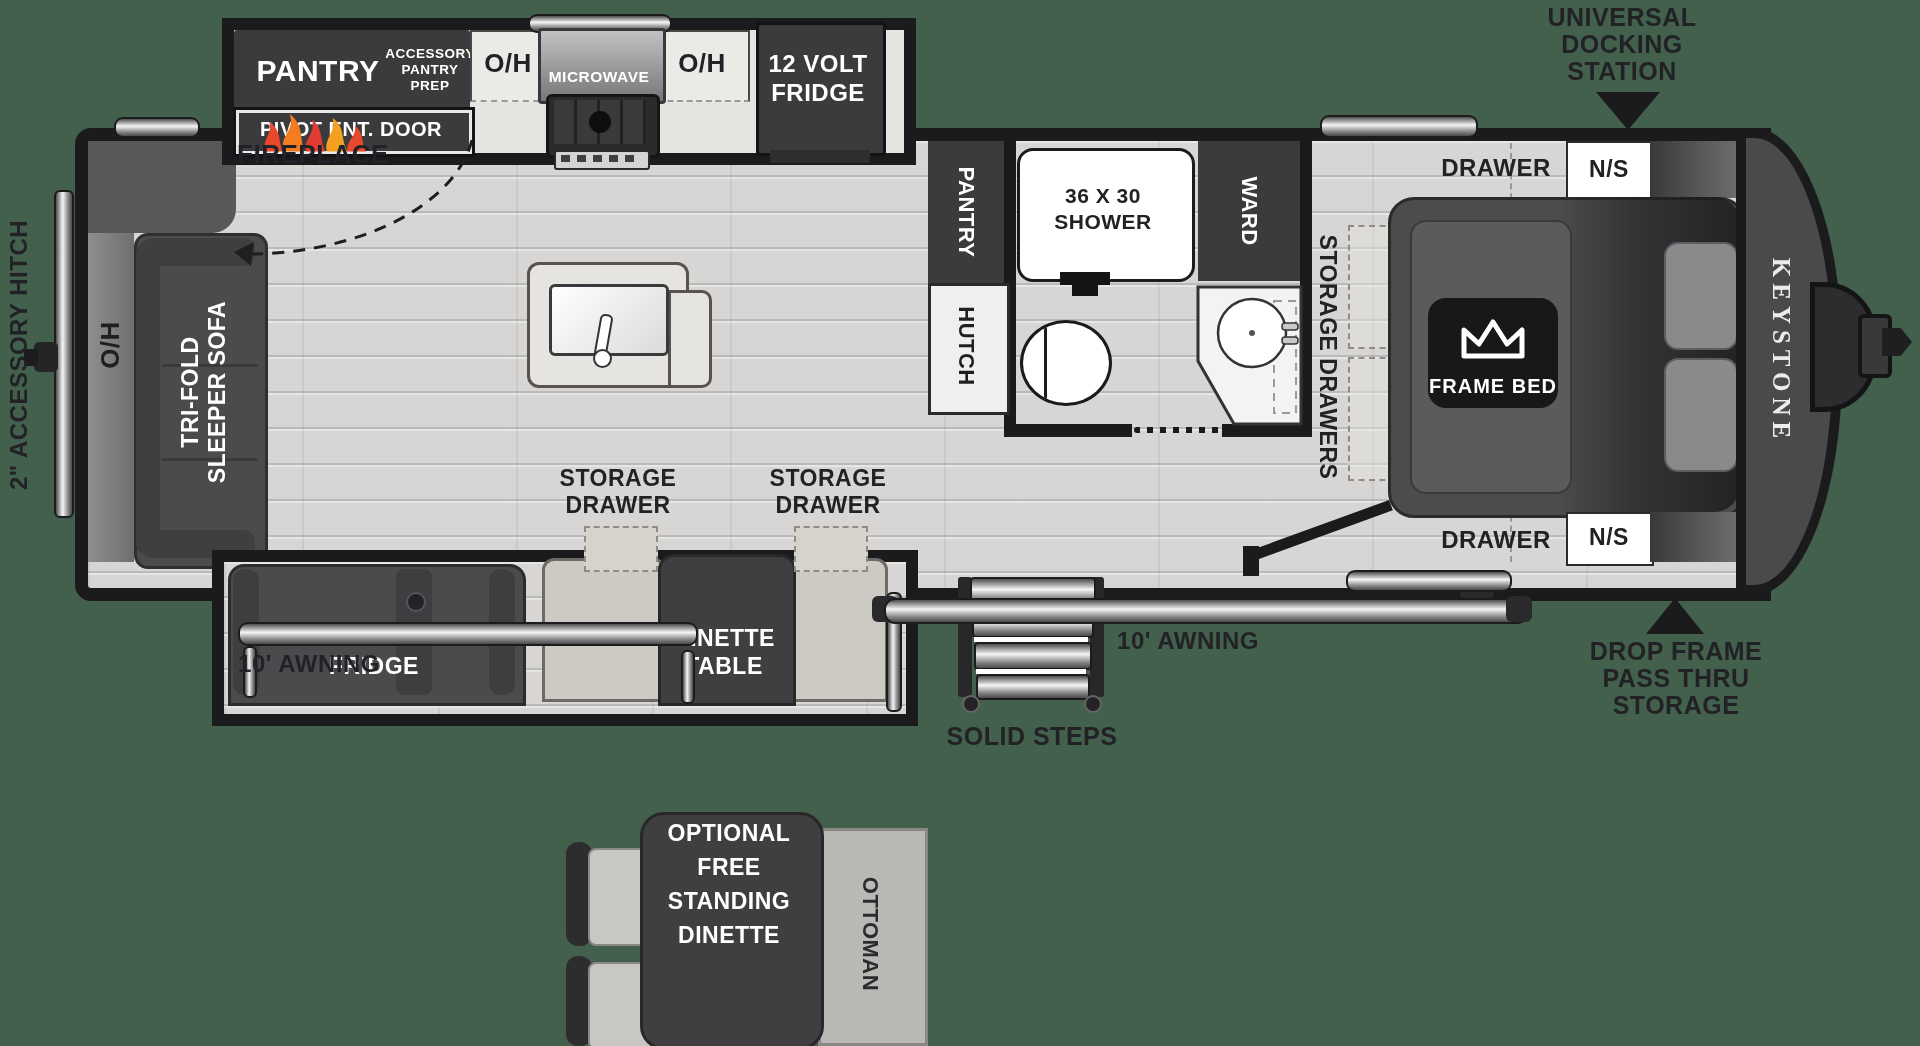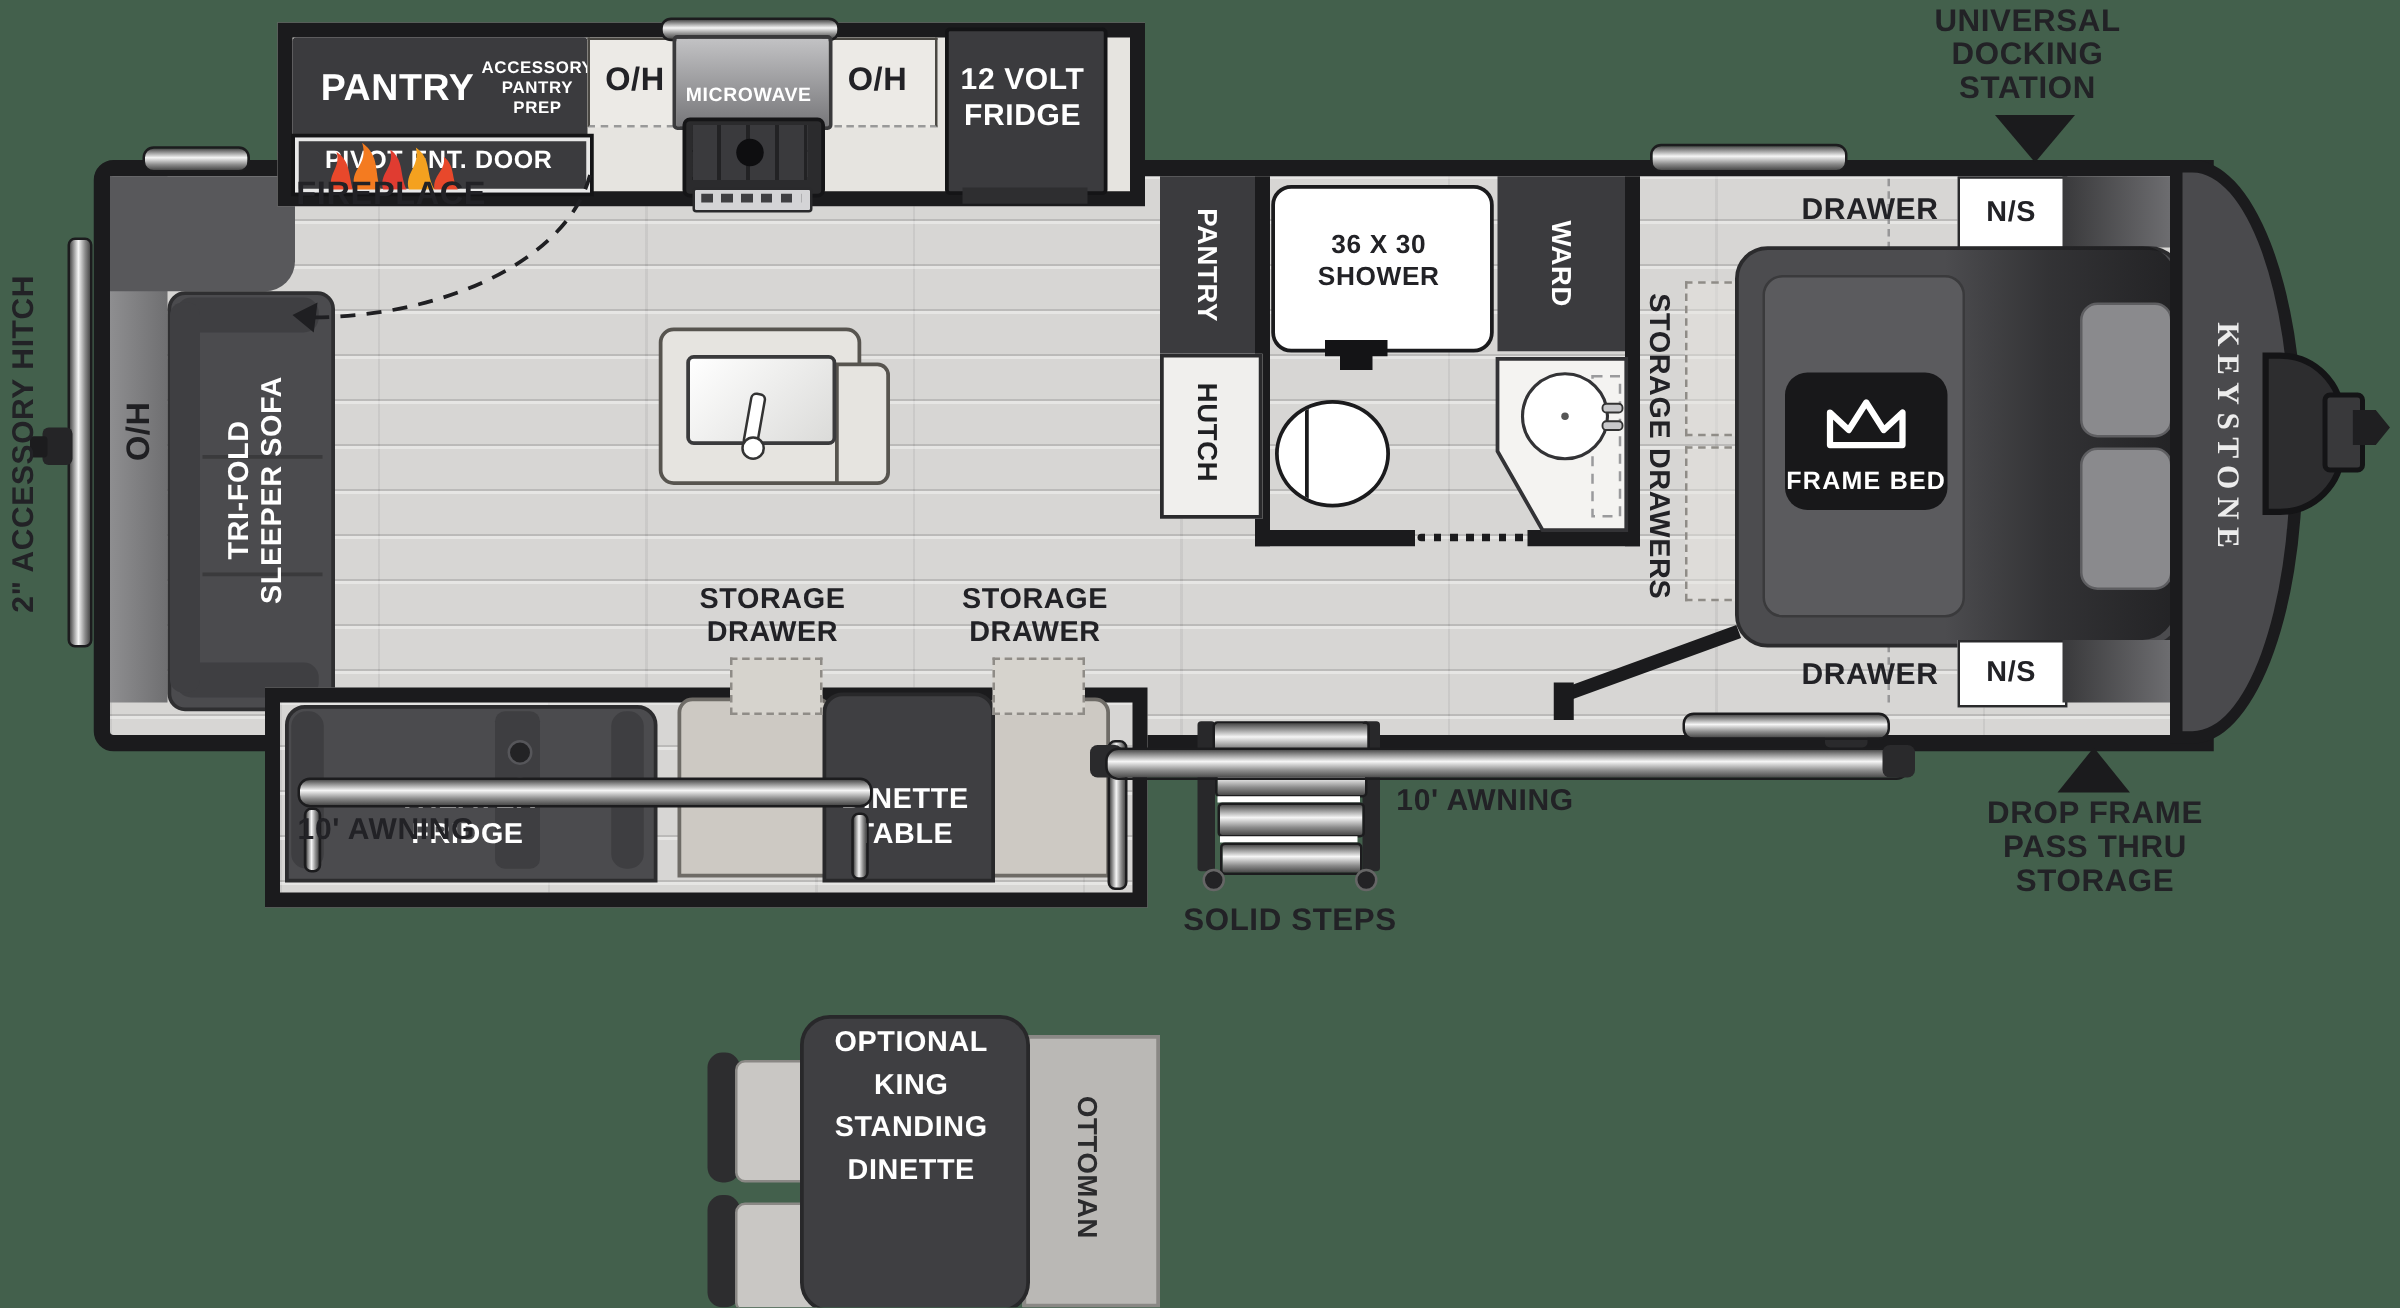--- a/index.html
+++ b/index.html
@@ -262,18 +262,18 @@
 
   <div class="abs" style="left:566px;top:842px;width:26px;height:104px;background:#2D2D2F;border-radius:12px;"></div>
   <div class="abs" style="left:588px;top:848px;width:64px;height:94px;background:#C9C7C4;border:2.5px solid #8A8885;border-radius:8px;"></div>
   <div class="abs" style="left:566px;top:956px;width:26px;height:90px;background:#2D2D2F;border-radius:12px;"></div>
   <div class="abs" style="left:588px;top:962px;width:64px;height:84px;background:#C9C7C4;border:2.5px solid #8A8885;border-radius:8px;"></div>
   <div class="abs" style="left:818px;top:828px;width:104px;height:212px;background:#BAB8B5;border:3px solid #8A8885;"></div>
   <div class="lbl vdn" style="left:870px;top:934px;font-size:22px;color:#2B2B2D;">OTTOMAN</div>
   <div class="abs" style="left:640px;top:812px;width:178px;height:232px;background:#3F3F42;border:3px solid #28282A;border-radius:24px;"></div>
   <div class="lbl w" style="left:729px;top:884px;font-size:23px;line-height:34px;">
     <span class="line">OPTIONAL</span>
-    <span class="line">KING</span>
+    <span class="line">FREE</span>
     <span class="line">STANDING</span>
     <span class="line">DINETTE</span>
   </div>
 
 </div>
 
 </body></html>

